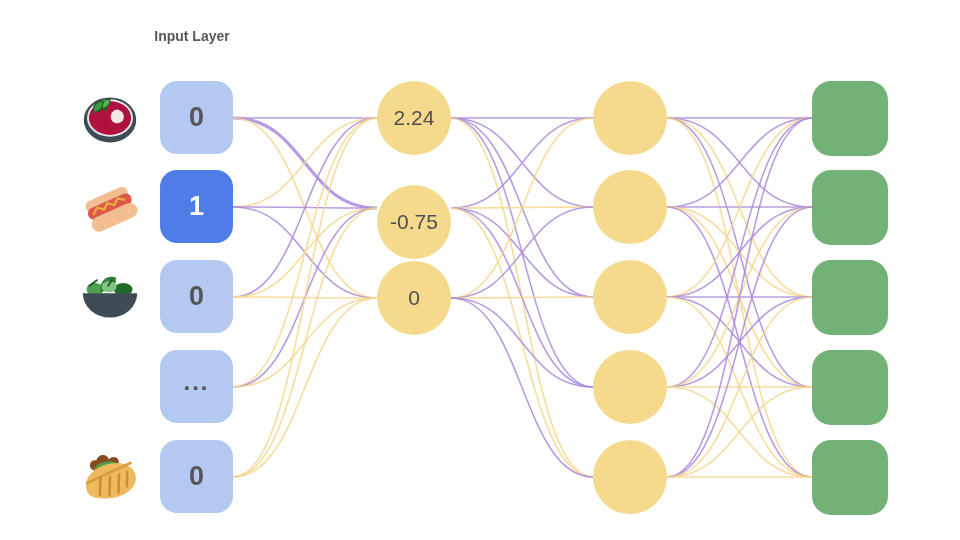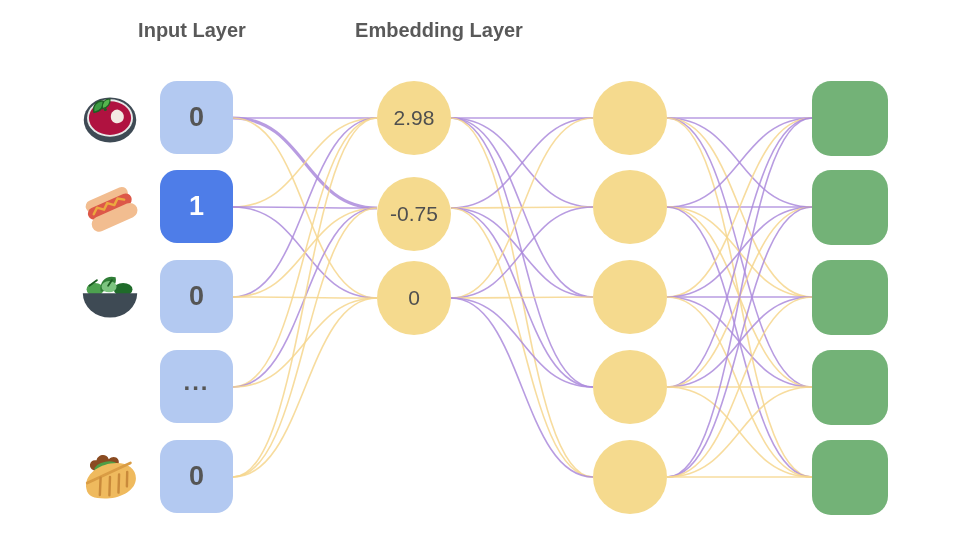--- a/index.html
+++ b/index.html
@@ -3,22 +3,22 @@
 <meta charset="utf-8">
 <style>
   html,body{margin:0;padding:0;}
   body{
     width:960px;height:540px;background:#ffffff;overflow:hidden;
     font-family:"Liberation Sans","DejaVu Sans",sans-serif;position:relative;
   }
   .stage{position:absolute;inset:0;width:960px;height:540px;}
   #edge-canvas{position:absolute;left:0;top:0;z-index:1;}
   .layer-title{
-    position:absolute;top:19px;transform:translateX(-50%);
-    font-size:20px;font-weight:bold;color:var(--title_text,#595959);
+    position:absolute;top:28px;transform:translateX(-50%);
+    font-size:14px;font-weight:bold;color:var(--title_text,#595959);
     white-space:nowrap;z-index:3;
   }
   .food-icon{
     position:absolute;width:60px;height:60px;z-index:3;
   }
   .food-icon svg{width:100%;height:100%;display:block;}
   .input-square{
     position:absolute;left:160px;width:73px;height:73px;border-radius:17px;
     background:var(--input_node,#b3c9f1);z-index:3;
     display:flex;align-items:center;justify-content:center;
@@ -101,21 +101,20 @@
       <path d="M667 387 C739.5 387 739.5 387 812 387" stroke="#f6d68d" stroke-width="1.6" fill="none" opacity="0.85"></path>
       <path d="M667 387 C739.5 387 739.5 477 812 477" stroke="#f6d68d" stroke-width="1.6" fill="none" opacity="0.85"></path>
       <path d="M667 477 C739.5 477 739.5 118 812 118" stroke="#ab8bdc" stroke-width="1.6" fill="none" opacity="0.85"></path>
       <path d="M667 477 C739.5 477 739.5 207 812 207" stroke="#ab8bdc" stroke-width="1.6" fill="none" opacity="0.85"></path>
       <path d="M667 477 C739.5 477 739.5 297 812 297" stroke="#f6d68d" stroke-width="1.6" fill="none" opacity="0.85"></path>
       <path d="M667 477 C739.5 477 739.5 387 812 387" stroke="#f6d68d" stroke-width="1.6" fill="none" opacity="0.85"></path>
       <path d="M667 477 C739.5 477 739.5 477 812 477" stroke="#f6d68d" stroke-width="1.6" fill="none" opacity="0.85"></path>
     </svg>
 
   <div class="layer-title" style="left:192px">Input Layer</div>
-  <div class="layer-title" style="left:439px">Embedding Layer</div>
 
   <div class="food-icon" style="left:80px;top:88px">
     <svg viewBox="0 0 64 64">
       <ellipse cx="32" cy="34" rx="28" ry="24" fill="#3e4a54"></ellipse>
       <ellipse cx="32" cy="32" rx="24.5" ry="20" fill="#e9e9e9"></ellipse>
       <ellipse cx="32" cy="32" rx="22.5" ry="18" fill="#b01240"></ellipse>
       <path d="M40 23 C46 24.5 48.5 30 45.5 35 C41.5 39.5 34 38 33 32 C32.3 27 35 23.5 40 23 Z" fill="#f3e9e2"></path>
       <path d="M15 26 C13 19 18 13 25 14 C25.5 20 22 25 15 26 Z" fill="#3d9b44" stroke="#1d5e23" stroke-width="1.5"></path>
       <path d="M24 22 C23 16 26.5 11 32 12 C32.5 16.5 30 21 24 22 Z" fill="#56b54e" stroke="#1d5e23" stroke-width="1.2"></path>
       <circle cx="27" cy="23" r="1.6" fill="#1d5e23"></circle>
@@ -152,22 +151,22 @@
       </g>
     </svg>
   </div>
 
   <div class="input-square" style="top:81px">0</div>
   <div class="input-square active" style="top:170px">1</div>
   <div class="input-square" style="top:260px">0</div>
   <div class="input-square dots" style="top:350px">...</div>
   <div class="input-square" style="top:440px">0</div>
 
-  <div class="emb-circle" style="top:81px">2.98</div>
-  <div class="emb-circle" style="top:177px">-0.75</div>
+  <div class="emb-circle" style="top:81px">2.24</div>
+  <div class="emb-circle" style="top:185px">-0.75</div>
   <div class="emb-circle" style="top:261px">0</div>
 
   <div id="hidden-layer-container">
       <div class="hidden-circle" style="top: 81px;"></div>
       <div class="hidden-circle" style="top: 170px;"></div>
       <div class="hidden-circle" style="top: 260px;"></div>
       <div class="hidden-circle" style="top: 350px;"></div>
       <div class="hidden-circle" style="top: 440px;"></div>
     </div>
   <div id="output-layer-container">

